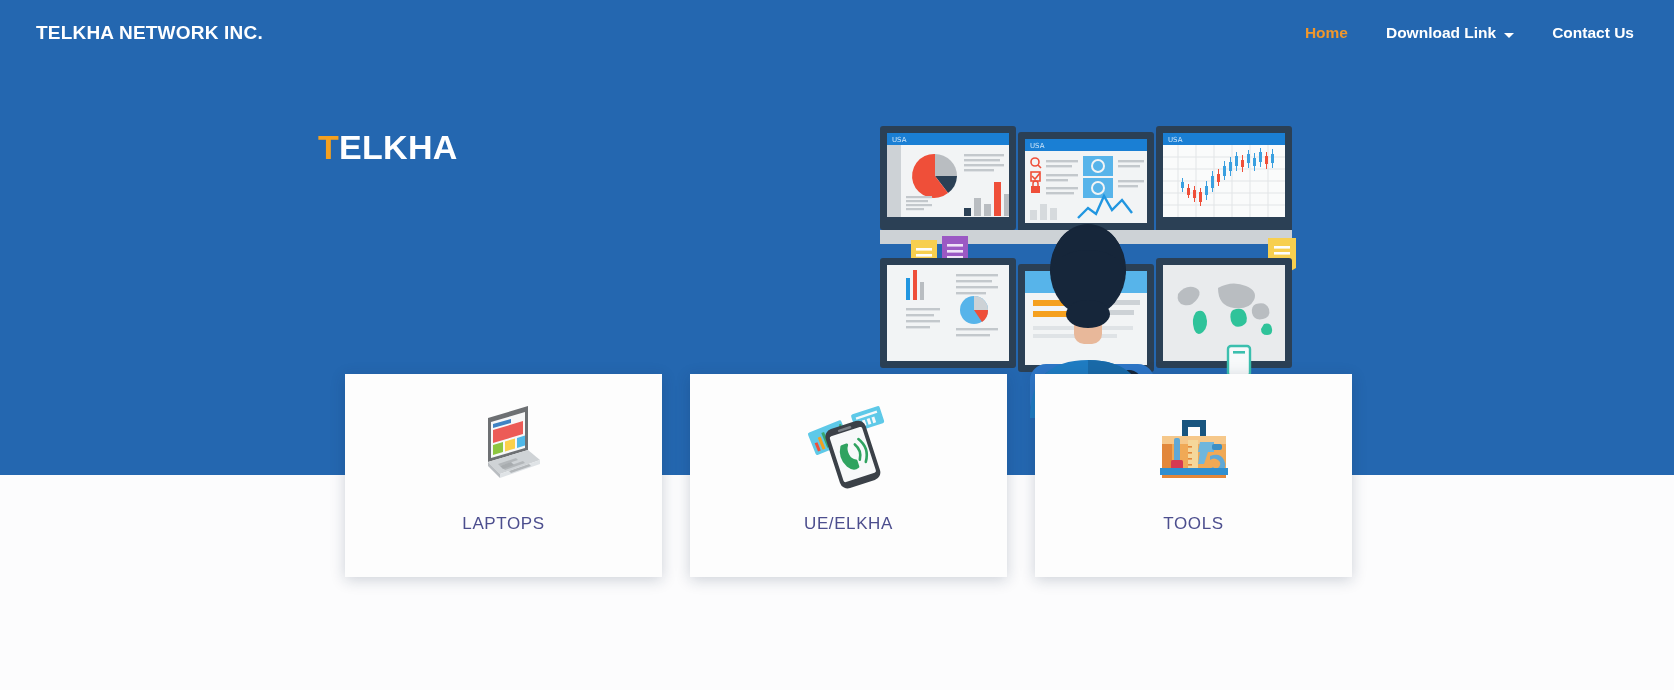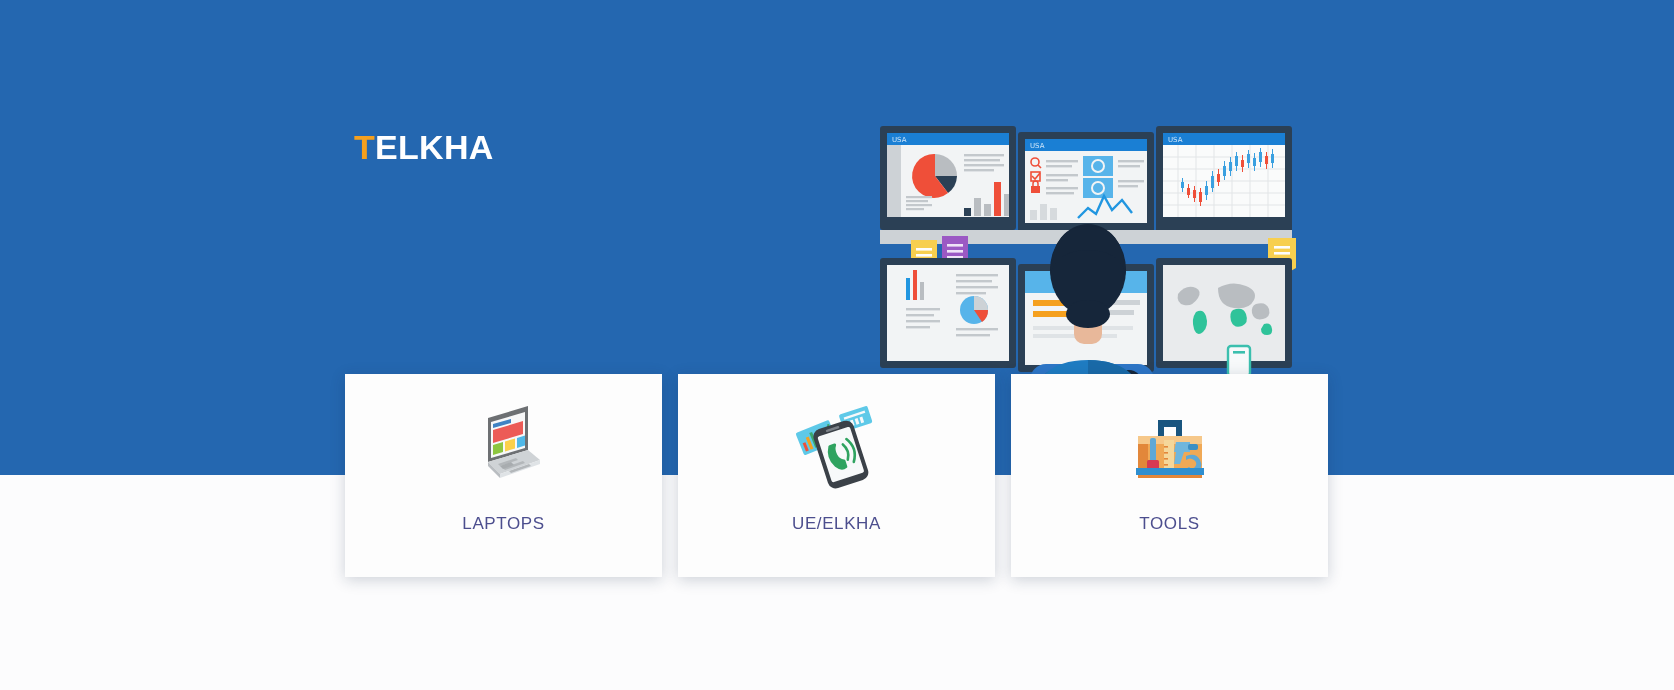--- a/index.html
+++ b/index.html
@@ -43,40 +43,40 @@
   .caret {
     width: 0; height: 0; display: inline-block;
     border-left: 5px solid transparent;
     border-right: 5px solid transparent;
     border-top: 5px solid #ffffff;
     position: relative; top: 2px;
   }
 
   
   .hero-heading {
-    position: absolute; left: 354px; top: 126px;
+    position: absolute; left: 318px; top: 126px;
     z-index: 20;
   }
   .hl {
     color: #ffffff; font-size: 34px; font-weight: bold;
     line-height: 43px; letter-spacing: .3px; white-space: nowrap;
   }
   .hl .cap { color: #f5a01e; }
 
   
   .illo {
     position: absolute; left: 878px; top: 118px;
     width: 420px; height: 300px;
     z-index: 10;
   }
 
   
   .cards {
     position: absolute; left: 345px; top: 374px;
-    display: flex; gap: 16px; z-index: 30;
+    display: flex; gap: 28px; z-index: 30;
   }
   .card {
     width: 317px; height: 203px;
     background: #fdfdfd;
     box-shadow: 0 3px 14px rgba(20,40,70,.20);
     display: flex; flex-direction: column;
     align-items: center; justify-content: flex-start;
     padding-top: 22px; cursor: pointer;
   }
   .card-icon {
@@ -303,20 +303,35 @@
       </svg>
     </div>
 
     <div class="hero-heading">
       <div class="hl">
         <span class="cap">T</span><span>ELKHA</span>
       </div>
     </div>
   </div>
 
+  <div class="navbar">
+    <div class="brand">TELKHA NETWORK INC.</div>
+    <div class="navlinks">
+      <div class="navlink active">
+        <span>Home</span>
+      </div>
+      <div class="navlink">
+        <span>Download Link</span>
+        <span class="caret"></span>
+      </div>
+      <div class="navlink">
+        <span>Contact Us</span>
+      </div>
+    </div>
+  </div>
 
   <div class="cards">
 
     <div class="card">
       <div class="card-icon">
         <svg width="100" height="92" viewBox="0 0 100 92" xmlns="http://www.w3.org/2000/svg">
 
           <path d="M34 20 L74 8 L74 52 L34 64 Z" fill="#6d7073"></path>
           <path d="M37 24 L71 14 L71 50 L37 60 Z" fill="#f7f8f9"></path>
           <path d="M39 26 L57 21 L57 25 L39 30 Z" fill="#3f83c4"></path>

